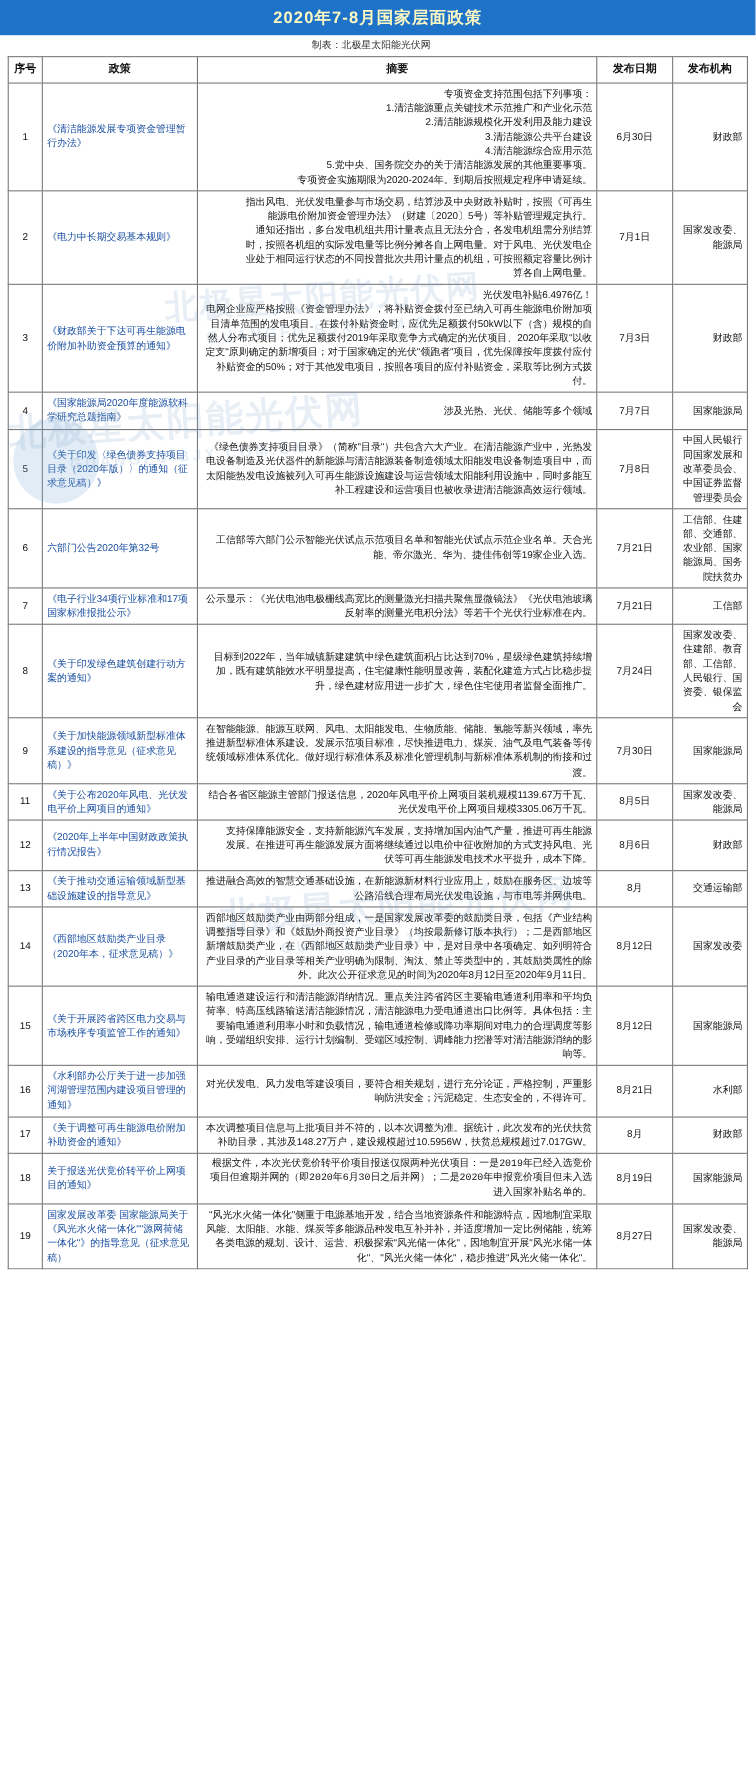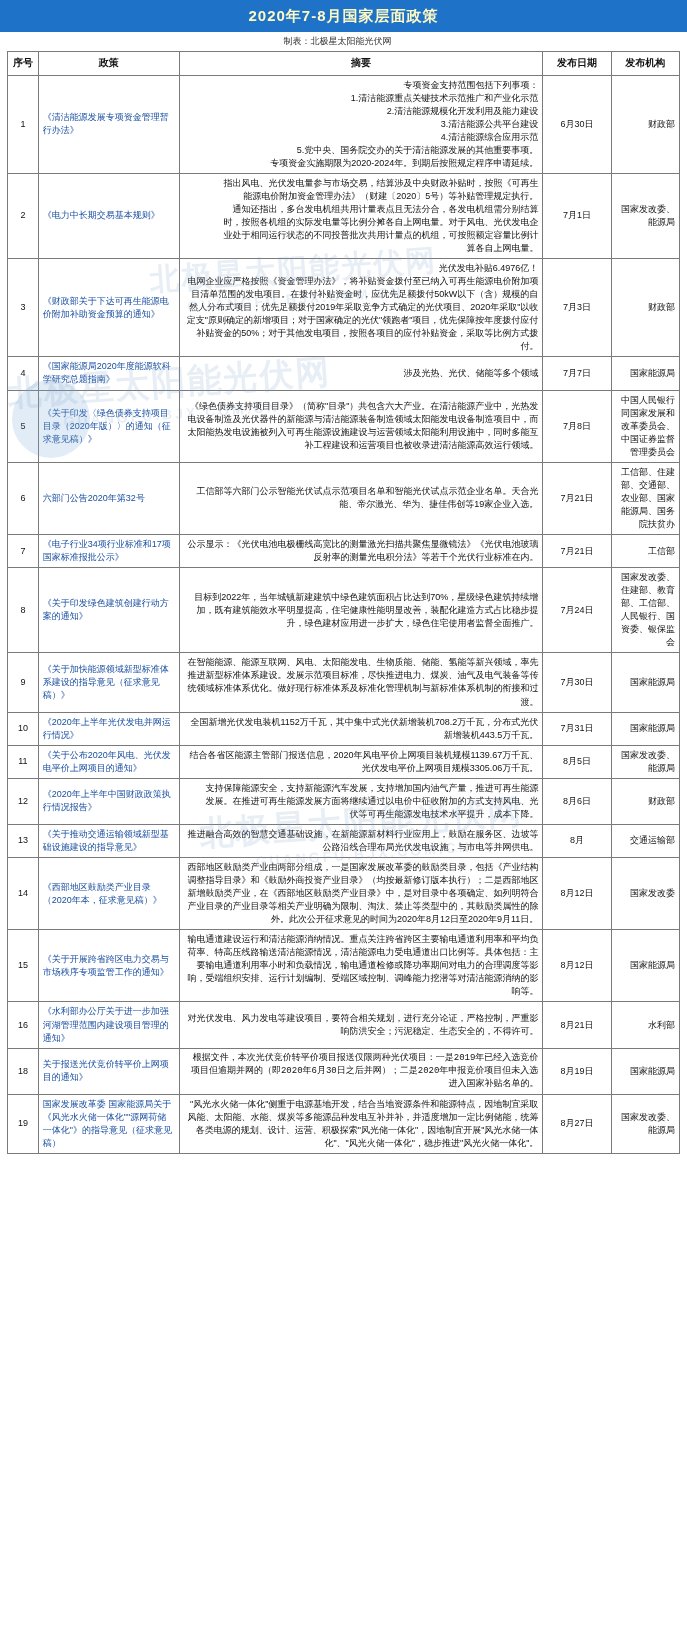--- a/index.html
+++ b/index.html
@@ -173,27 +173,20 @@
           <td class="org">国家发改委、住建部、教育部、工信部、人民银行、国资委、银保监会</td>
         </tr>
         <tr>
           <td class="idx">9</td>
           <td class="policy">《关于加快能源领域新型标准体系建设的指导意见（征求意见稿）》</td>
           <td class="summary" style="white-space: pre-line;">在智能能源、能源互联网、风电、太阳能发电、生物质能、储能、氢能等新兴领域，率先推进新型标准体系建设。发展示范项目标准，尽快推进电力、煤炭、油气及电气装备等传统领域标准体系优化。做好现行标准体系及标准化管理机制与新标准体系机制的衔接和过渡。</td>
           <td class="date">7月30日</td>
           <td class="org">国家能源局</td>
         </tr>
         <tr>
-          <td class="idx">10</td>
-          <td class="policy">《2020年上半年光伏发电并网运行情况》</td>
-          <td class="summary" style="white-space: pre-line;">全国新增光伏发电装机1152万千瓦，其中集中式光伏新增装机708.2万千瓦，分布式光伏新增装机443.5万千瓦。</td>
-          <td class="date">7月31日</td>
-          <td class="org">国家能源局</td>
-        </tr>
-        <tr>
           <td class="idx">11</td>
           <td class="policy">《关于公布2020年风电、光伏发电平价上网项目的通知》</td>
           <td class="summary" style="white-space: pre-line;">结合各省区能源主管部门报送信息，2020年风电平价上网项目装机规模1139.67万千瓦、光伏发电平价上网项目规模3305.06万千瓦。</td>
           <td class="date">8月5日</td>
           <td class="org">国家发改委、能源局</td>
         </tr>
         <tr>
           <td class="idx">12</td>
           <td class="policy">《2020年上半年中国财政政策执行情况报告》</td>
           <td class="summary" style="white-space: pre-line; padding-left: 21px;">支持保障能源安全，支持新能源汽车发展，支持增加国内油气产量，推进可再生能源发展。在推进可再生能源发展方面将继续通过以电价中征收附加的方式支持风电、光伏等可再生能源发电技术水平提升，成本下降。</td>
@@ -220,20 +213,27 @@
           <td class="summary" style="white-space: pre-line;">输电通道建设运行和清洁能源消纳情况。重点关注跨省跨区主要输电通道利用率和平均负荷率、特高压线路输送清洁能源情况，清洁能源电力受电通道出口比例等。具体包括：主要输电通道利用率小时和负载情况，输电通道检修或降功率期间对电力的合理调度等影响，受端组织安排、运行计划编制、受端区域控制、调峰能力挖潜等对清洁能源消纳的影响等。</td>
           <td class="date">8月12日</td>
           <td class="org">国家能源局</td>
         </tr>
         <tr>
           <td class="idx">16</td>
           <td class="policy">《水利部办公厅关于进一步加强河湖管理范围内建设项目管理的通知》</td>
           <td class="summary" style="white-space: pre-line;">对光伏发电、风力发电等建设项目，要符合相关规划，进行充分论证，严格控制，严重影响防洪安全；污泥稳定、生态安全的，不得许可。</td>
           <td class="date">8月21日</td>
           <td class="org">水利部</td>
+        </tr>
+        <tr>
+          <td class="idx">17</td>
+          <td class="policy">《关于调整可再生能源电价附加补助资金的通知》</td>
+          <td class="summary" style="white-space: pre-line;">本次调整项目信息与上批项目并不符的，以本次调整为准。据统计，此次发布的光伏扶贫补助目录，其涉及148.27万户，建设规模超过10.5956W，扶贫总规模超过7.017GW。</td>
+          <td class="date">8月</td>
+          <td class="org">财政部</td>
         </tr>
         <tr>
           <td class="idx">18</td>
           <td class="policy">关于报送光伏竞价转平价上网项目的通知》</td>
           <td class="summary" style="white-space: pre-line; font-family: Liberation Mono, monospace;">根据文件，本次光伏竞价转平价项目报送仅限两种光伏项目：一是2019年已经入选竞价项目但逾期并网的（即2020年6月30日之后并网）；二是2020年申报竞价项目但未入选进入国家补贴名单的。</td>
           <td class="date">8月19日</td>
           <td class="org">国家能源局</td>
         </tr>
         <tr>
           <td class="idx">19</td>

